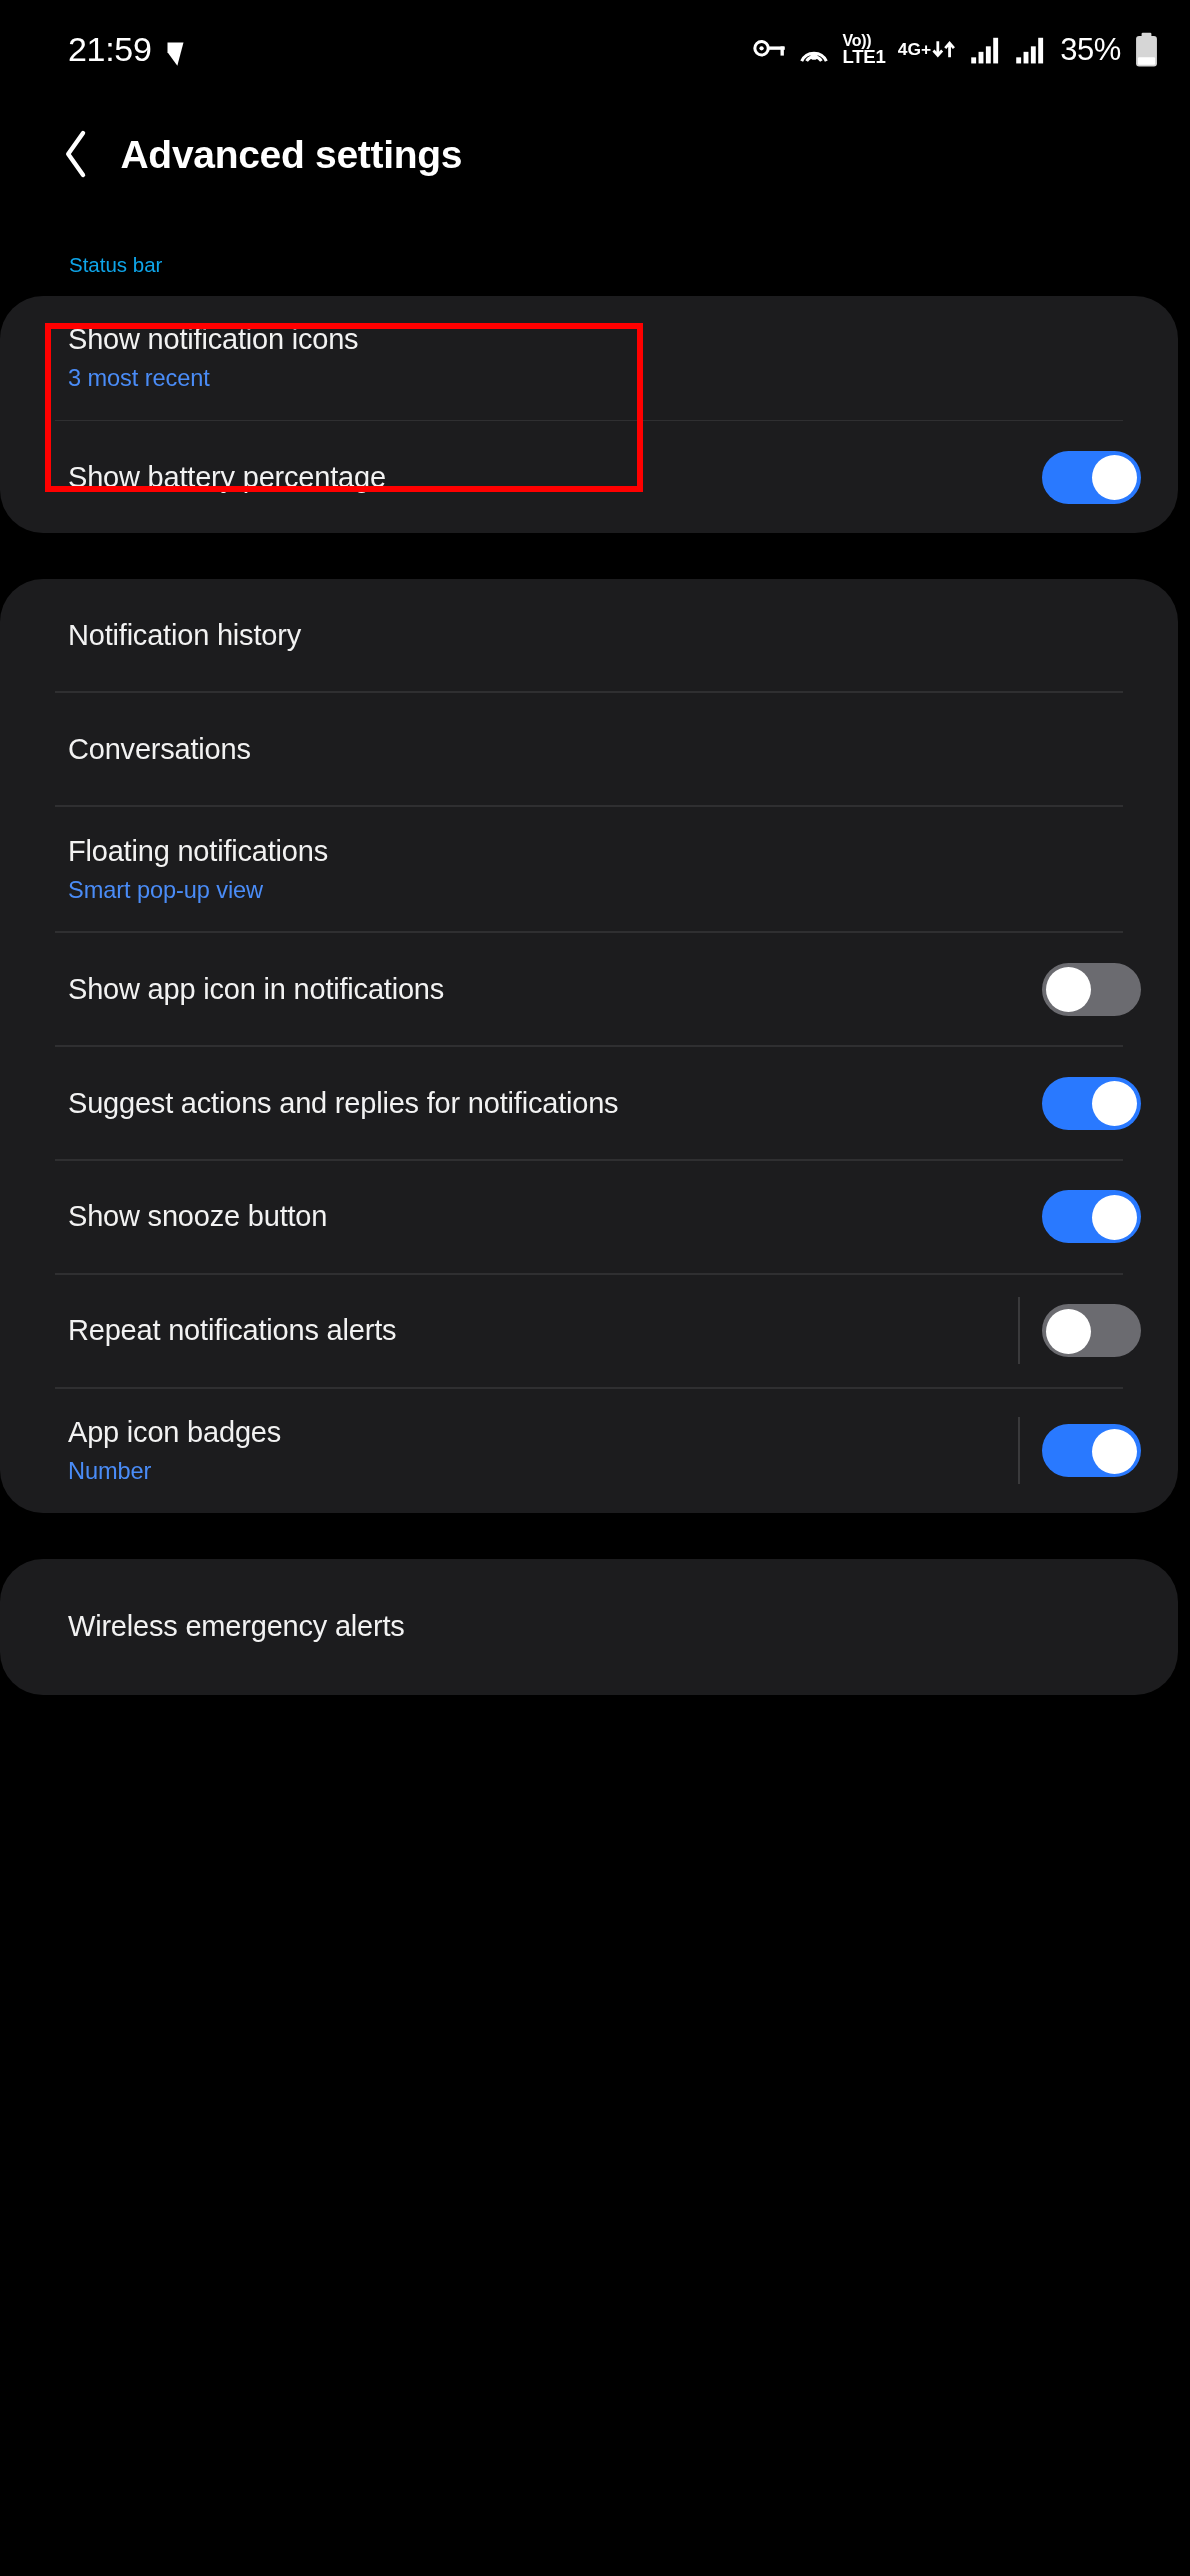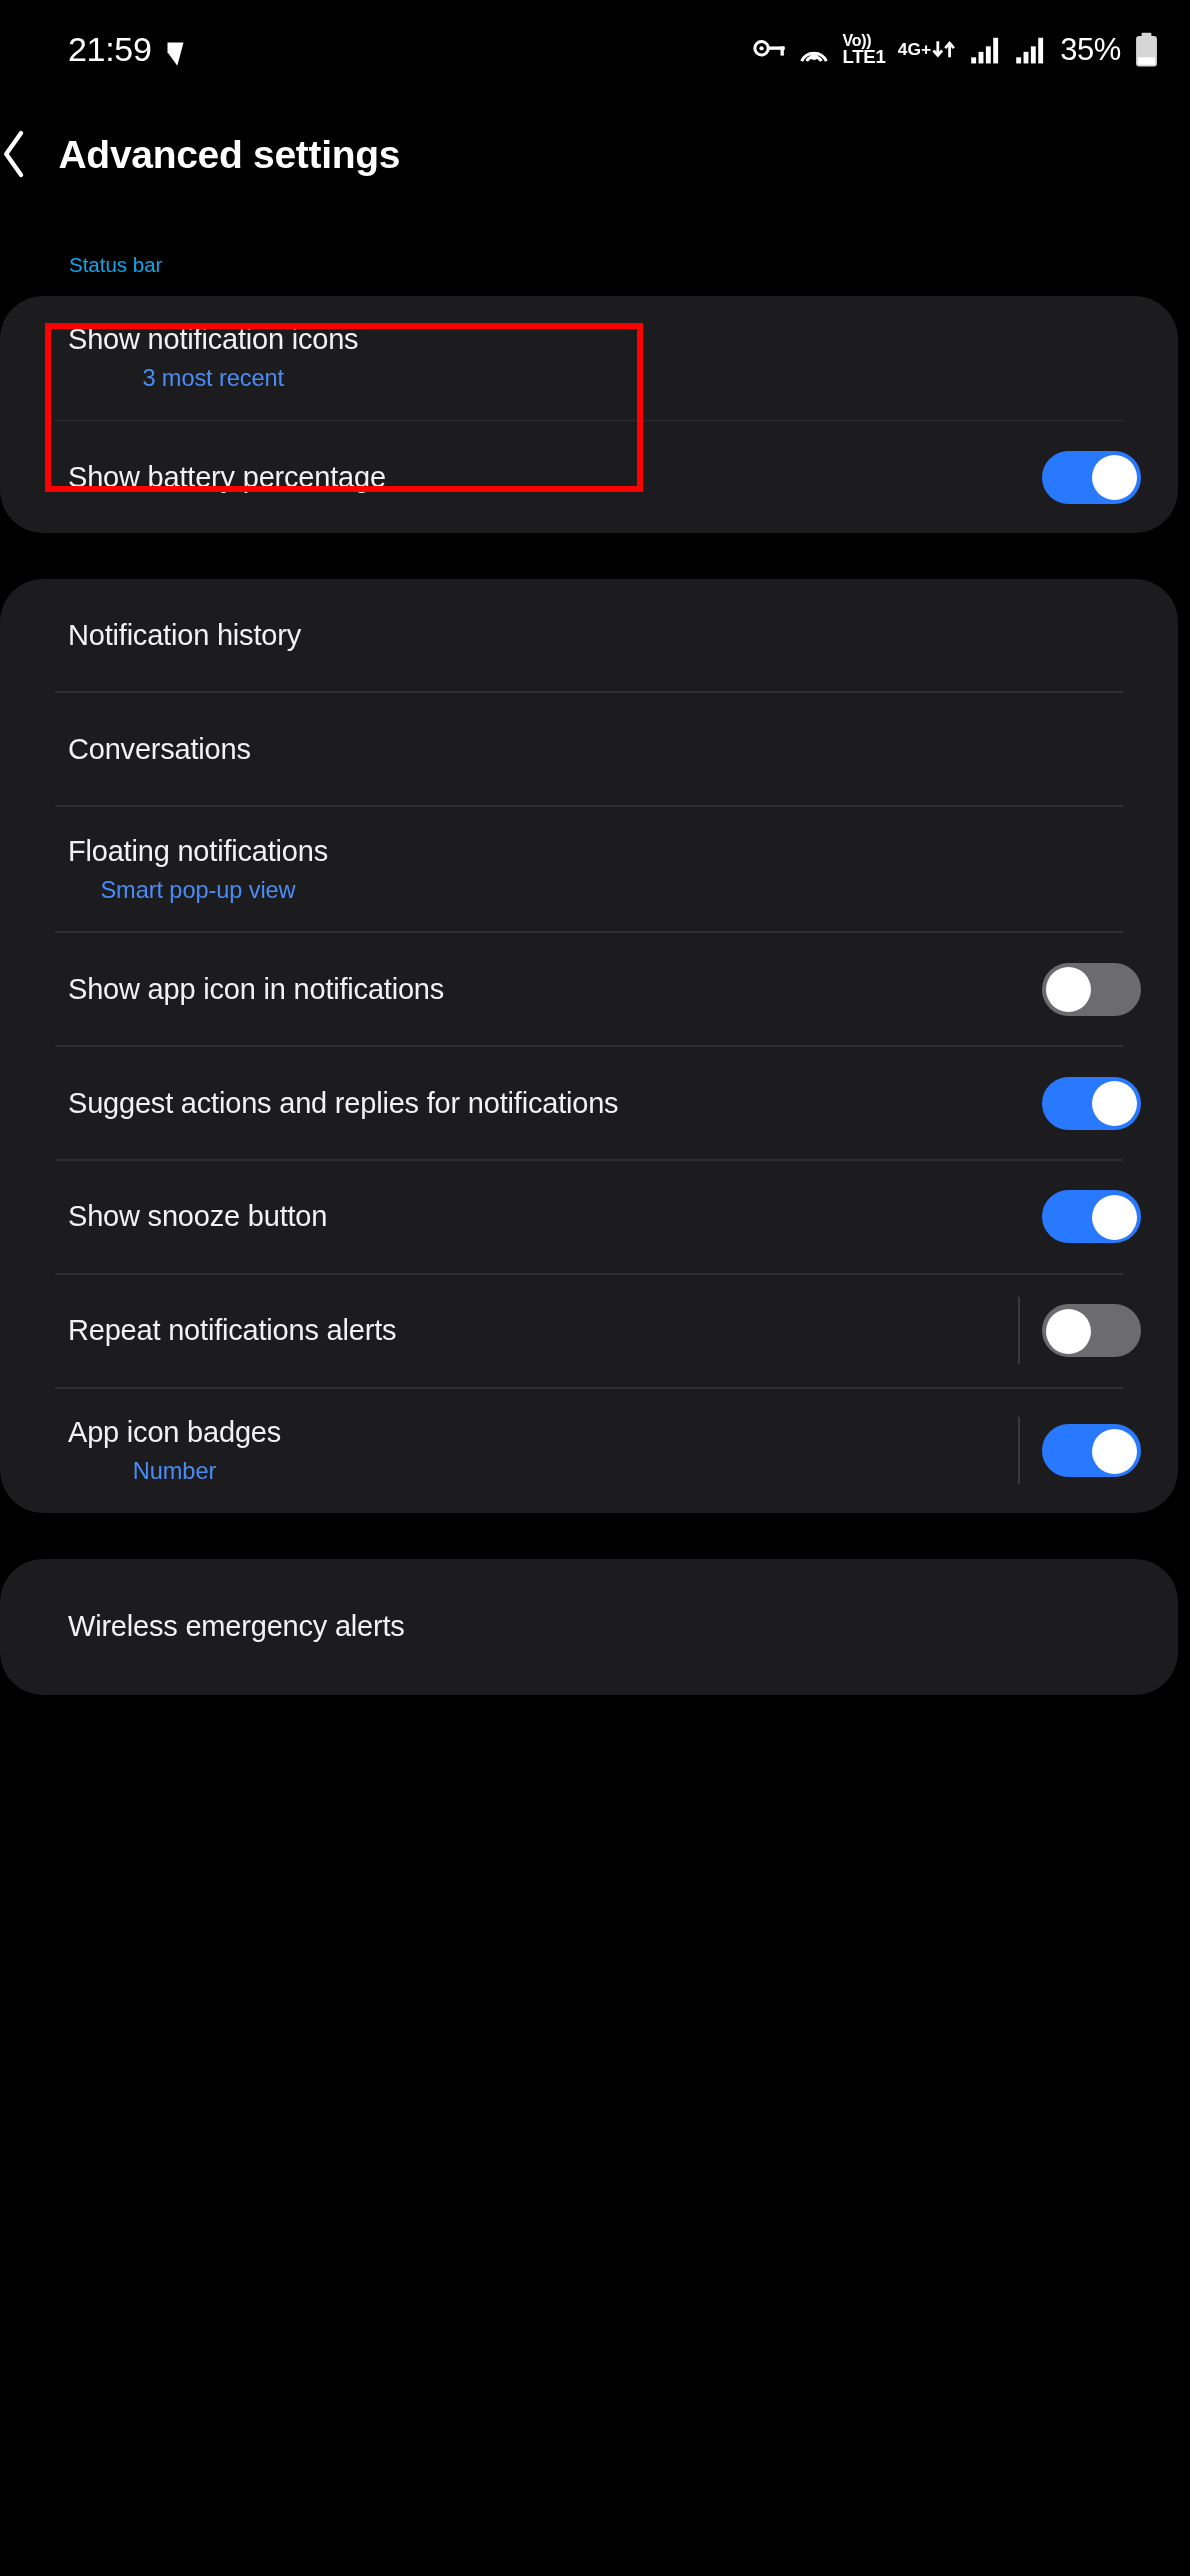--- a/index.html
+++ b/index.html
@@ -29,20 +29,21 @@
   .volte-bot{ font-size:18.6px; font-weight:700; letter-spacing:-0.3px;}
   .netgrp{ display:flex; flex-direction:row; align-items:center; line-height:0.95; color:#fff; }
   .netgrp-top{ font-size:17.4px; font-weight:700; }
   .sb-batt-text{ color:#ffffff; font-size:31px; font-weight:400; letter-spacing:-0.6px; }
 
   
   .appbar{
     height:112px;
     display:flex;
     align-items:center;
+    padding-left:62px;
     gap:30px;
   }
   .back-chevron{ display:block; cursor:pointer; }
   .appbar-title{
     color:#ffffff;
     font-size:39px;
     font-weight:700;
     letter-spacing:-0.3px;
   }
 
@@ -55,21 +56,20 @@
   }
 
   
   .card{
     background:#1c1c1e;
     border-radius:43px;
     margin:0 30px 0 0;
     width:1178px;
     overflow:hidden;
     position:relative;
-    text-align:center;
   }
   .card.gap-top{ margin-top:46px; }
 
   .row{
     position:relative;
     display:flex;
     align-items:center;
     justify-content:space-between;
     padding:0 37px 0 68px;
     min-height:112px;

